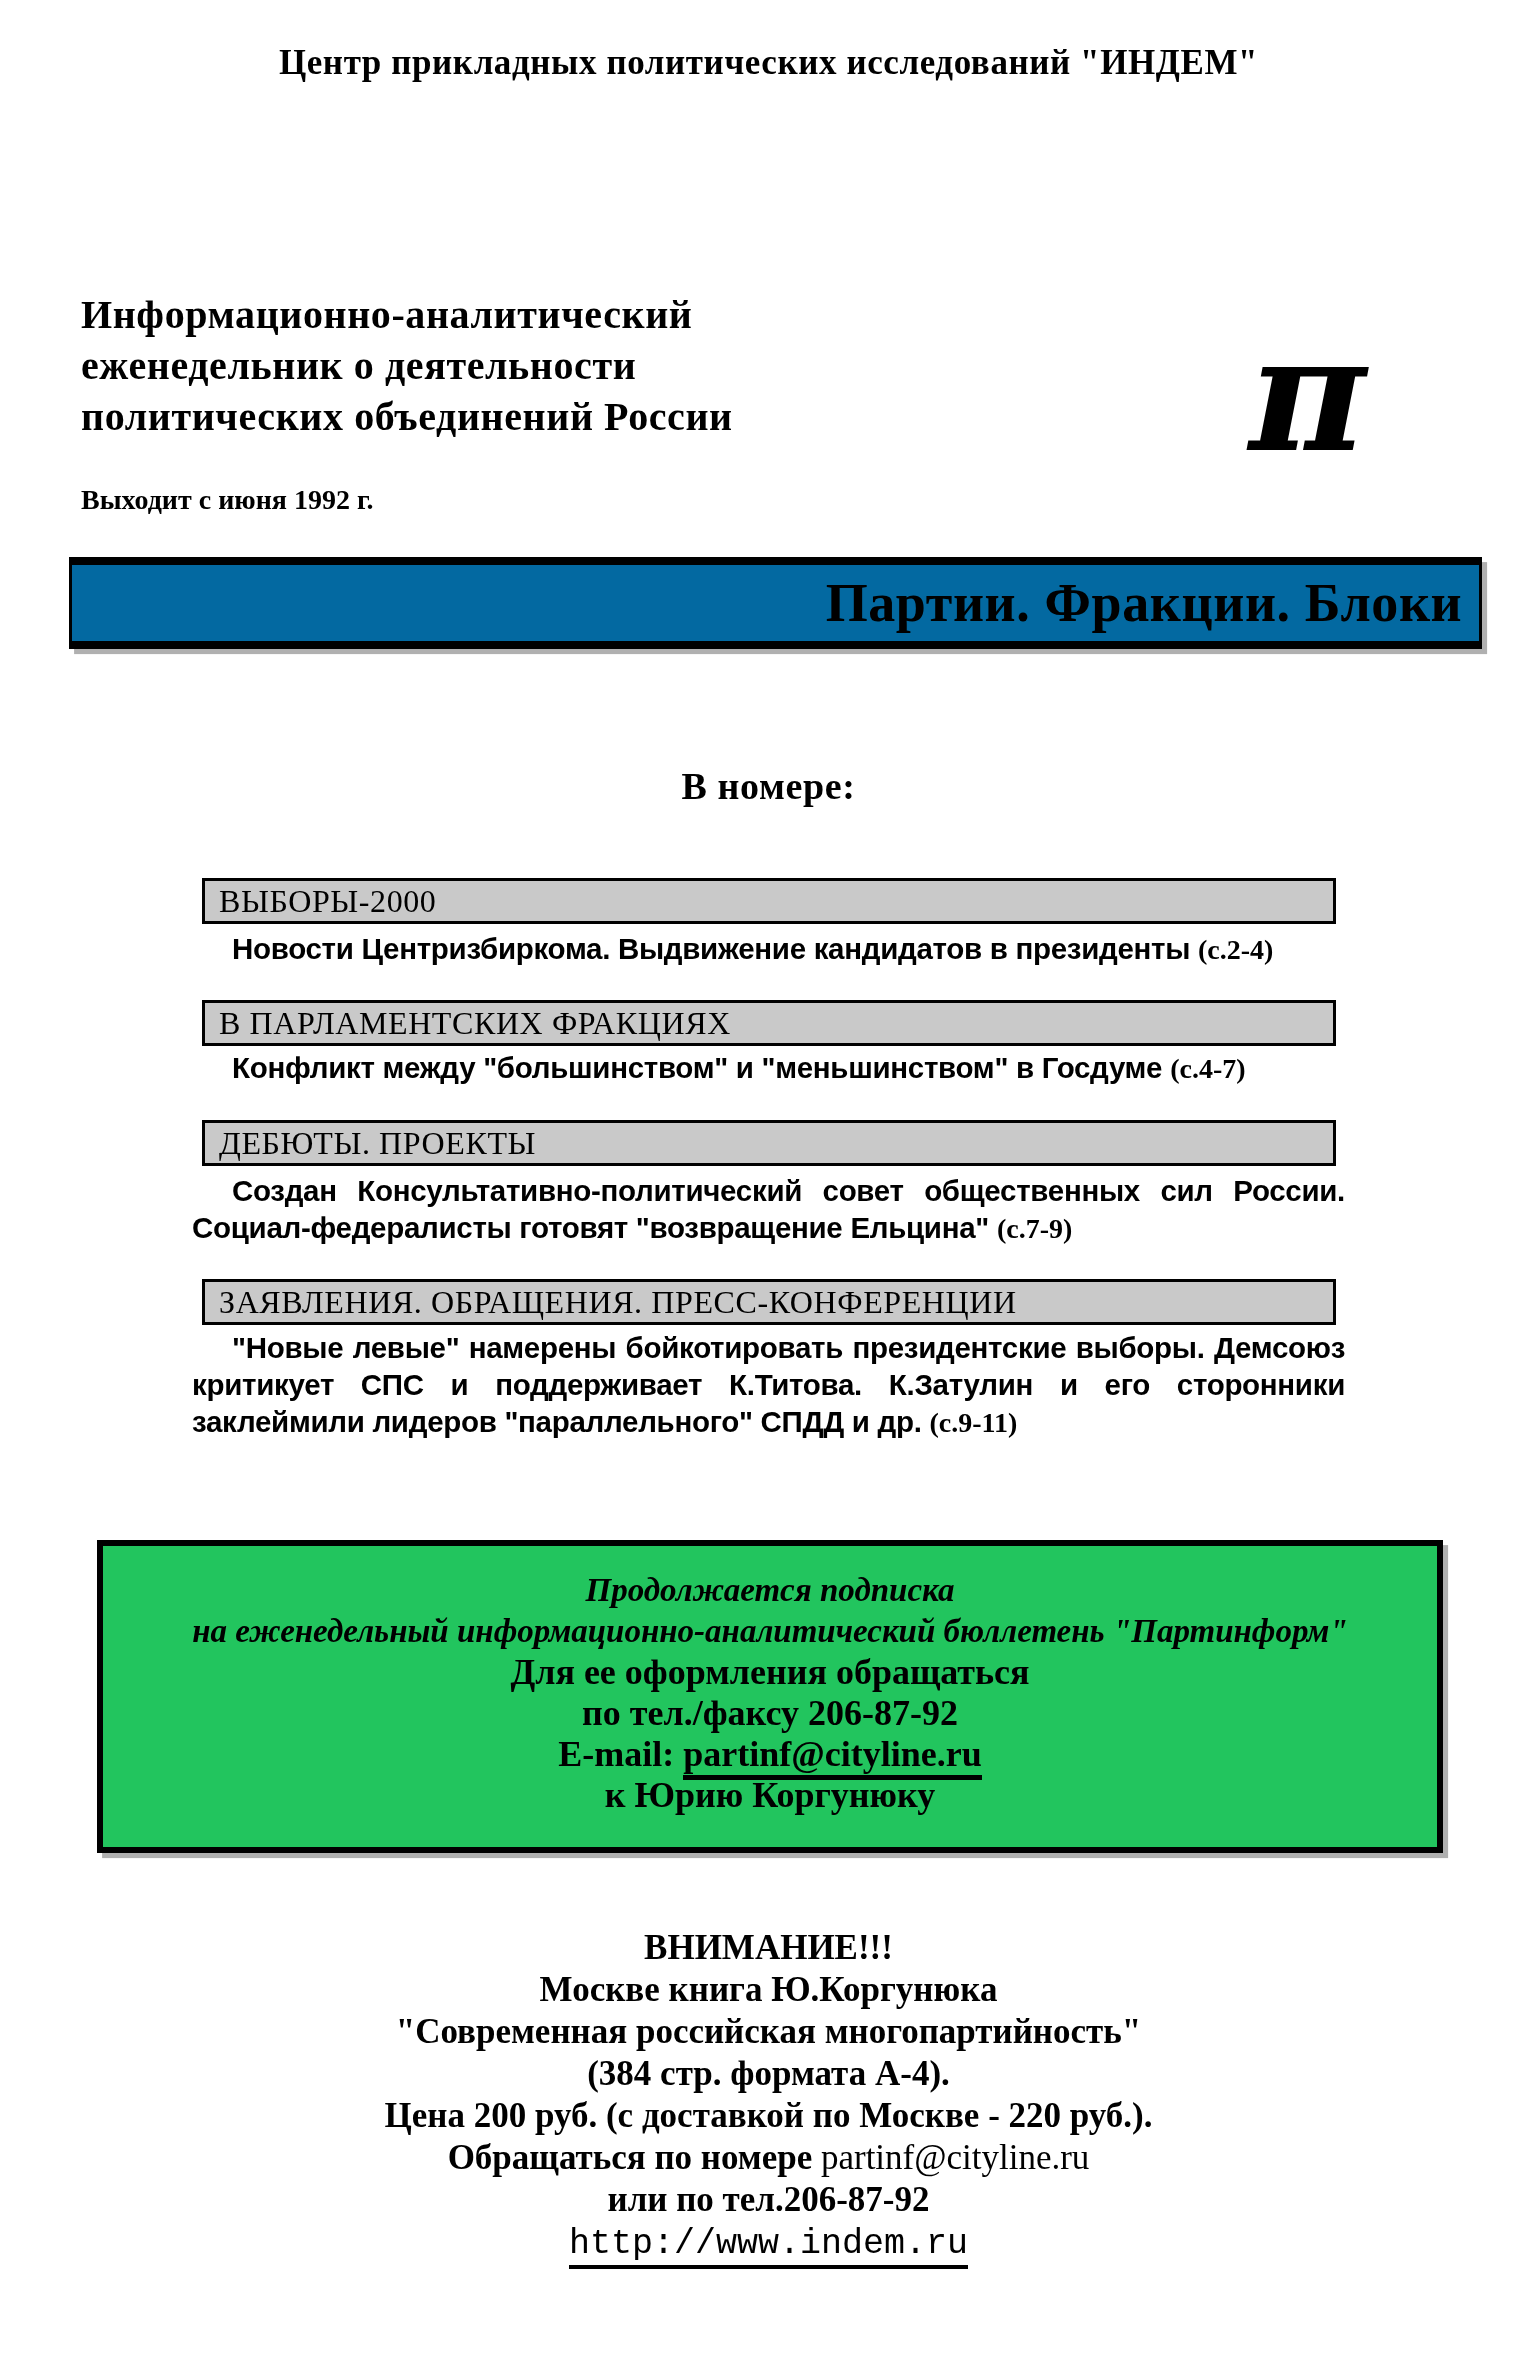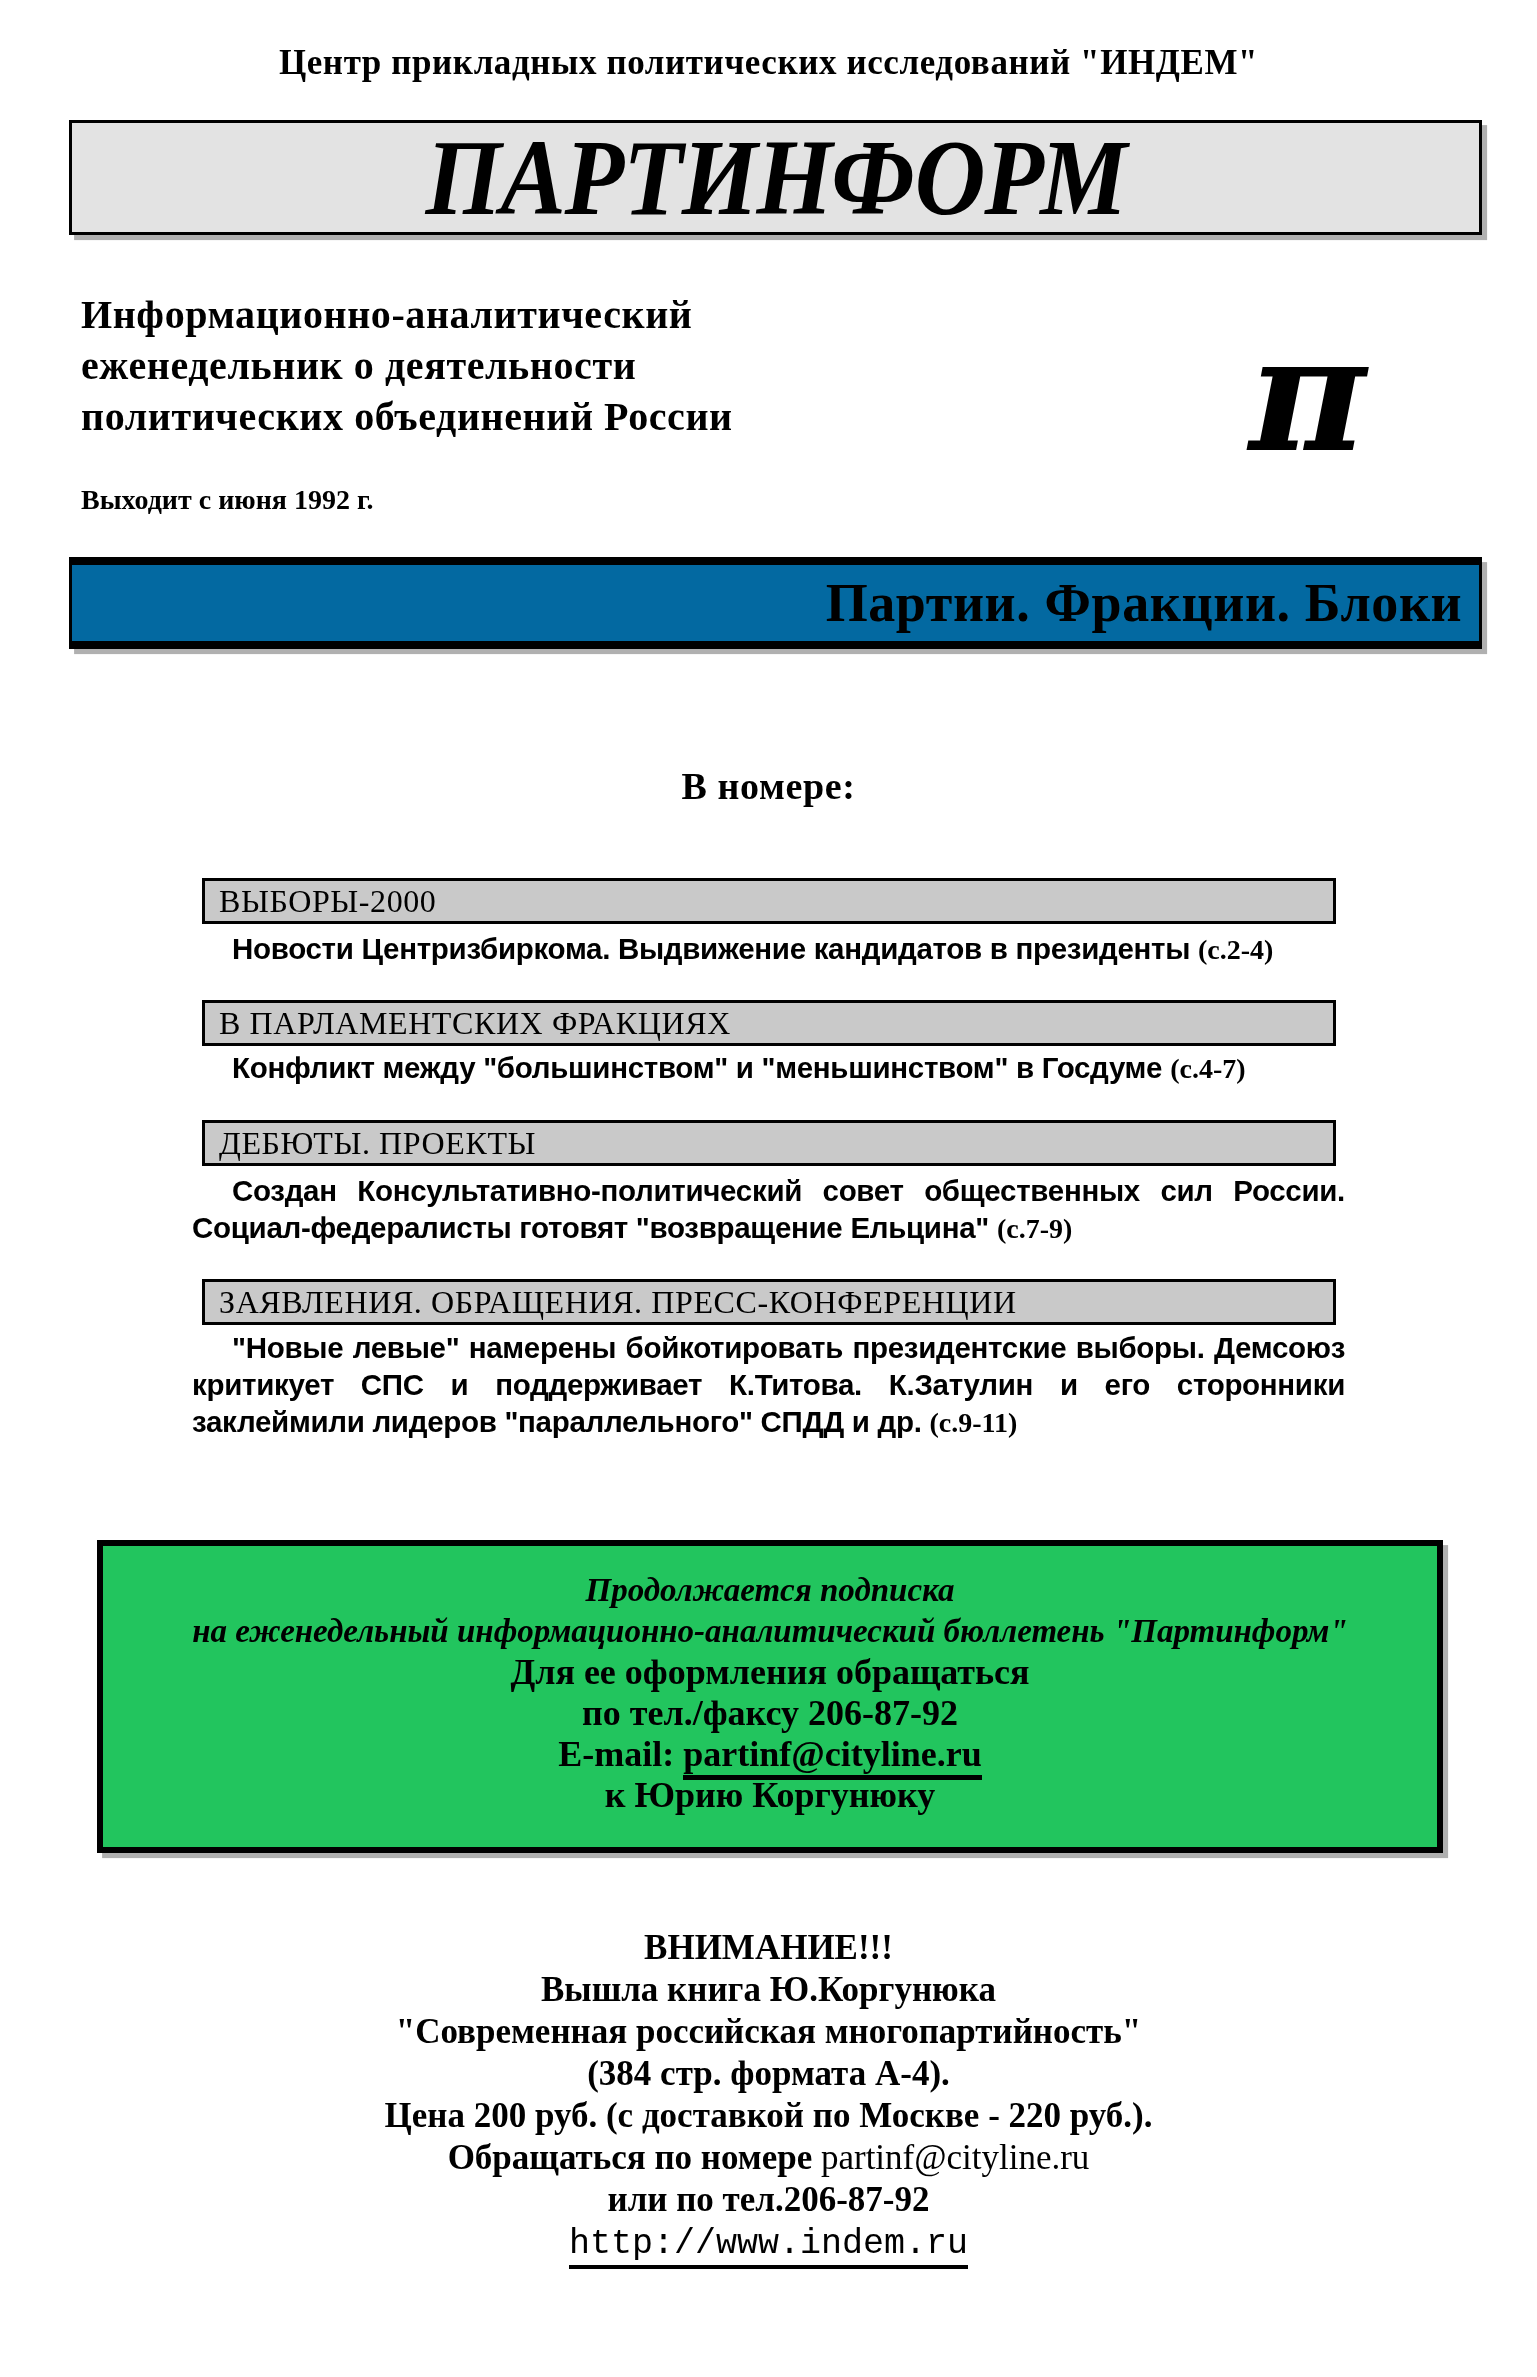--- a/index.html
+++ b/index.html
@@ -145,23 +145,20 @@
     font-family: Liberation Mono, monospace;
   }
 </style>
 </head>
 <body>
 
 <div class="page">
 
   <div class="header-line">Центр прикладных политических исследований "ИНДЕМ"</div>
 
-  <div class="masthead">
-    <span class="masthead-title">ПАРТИНФОРМ</span>
-  </div>
 
   <div class="subtitle">
     <div>Информационно-аналитический</div>
     <div>еженедельник о деятельности</div>
     <div>политических объединений России</div>
   </div>
 
   <div class="pi-symbol">π</div>
 
   <div class="since-line">Выходит с июня 1992 г.</div>
@@ -197,21 +194,21 @@
     <div class="sub-italic">Продолжается подписка</div>
     <div class="sub-italic">на еженедельный информационно-аналитический бюллетень "Партинформ"</div>
     <div class="sub-bold">Для ее оформления обращаться</div>
     <div class="sub-bold">по тел./факсу 206-87-92</div>
     <div class="sub-bold"><span>E-mail: </span><span class="email-link">partinf@cityline.ru</span></div>
     <div class="sub-bold">к Юрию Коргунюку</div>
   </div>
 
   <div class="announce">
     <div>ВНИМАНИЕ!!!</div>
-    <div>Вышла книга Ю.Коргунюка</div>
+    <div>Москве книга Ю.Коргунюка</div>
     <div>"Современная российская многопартийность"</div>
     <div>(384 стр. формата А-4).</div>
     <div>Цена 200 руб. (с доставкой по Москве - 220 руб.).</div>
     <div><span>Обращаться по номере </span><span class="plain-email">partinf@cityline.ru</span></div>
     <div>или по тел.206-87-92</div>
     <div><span class="url-link">http://www.indem.ru</span></div>
   </div>
 
 </div>
 

